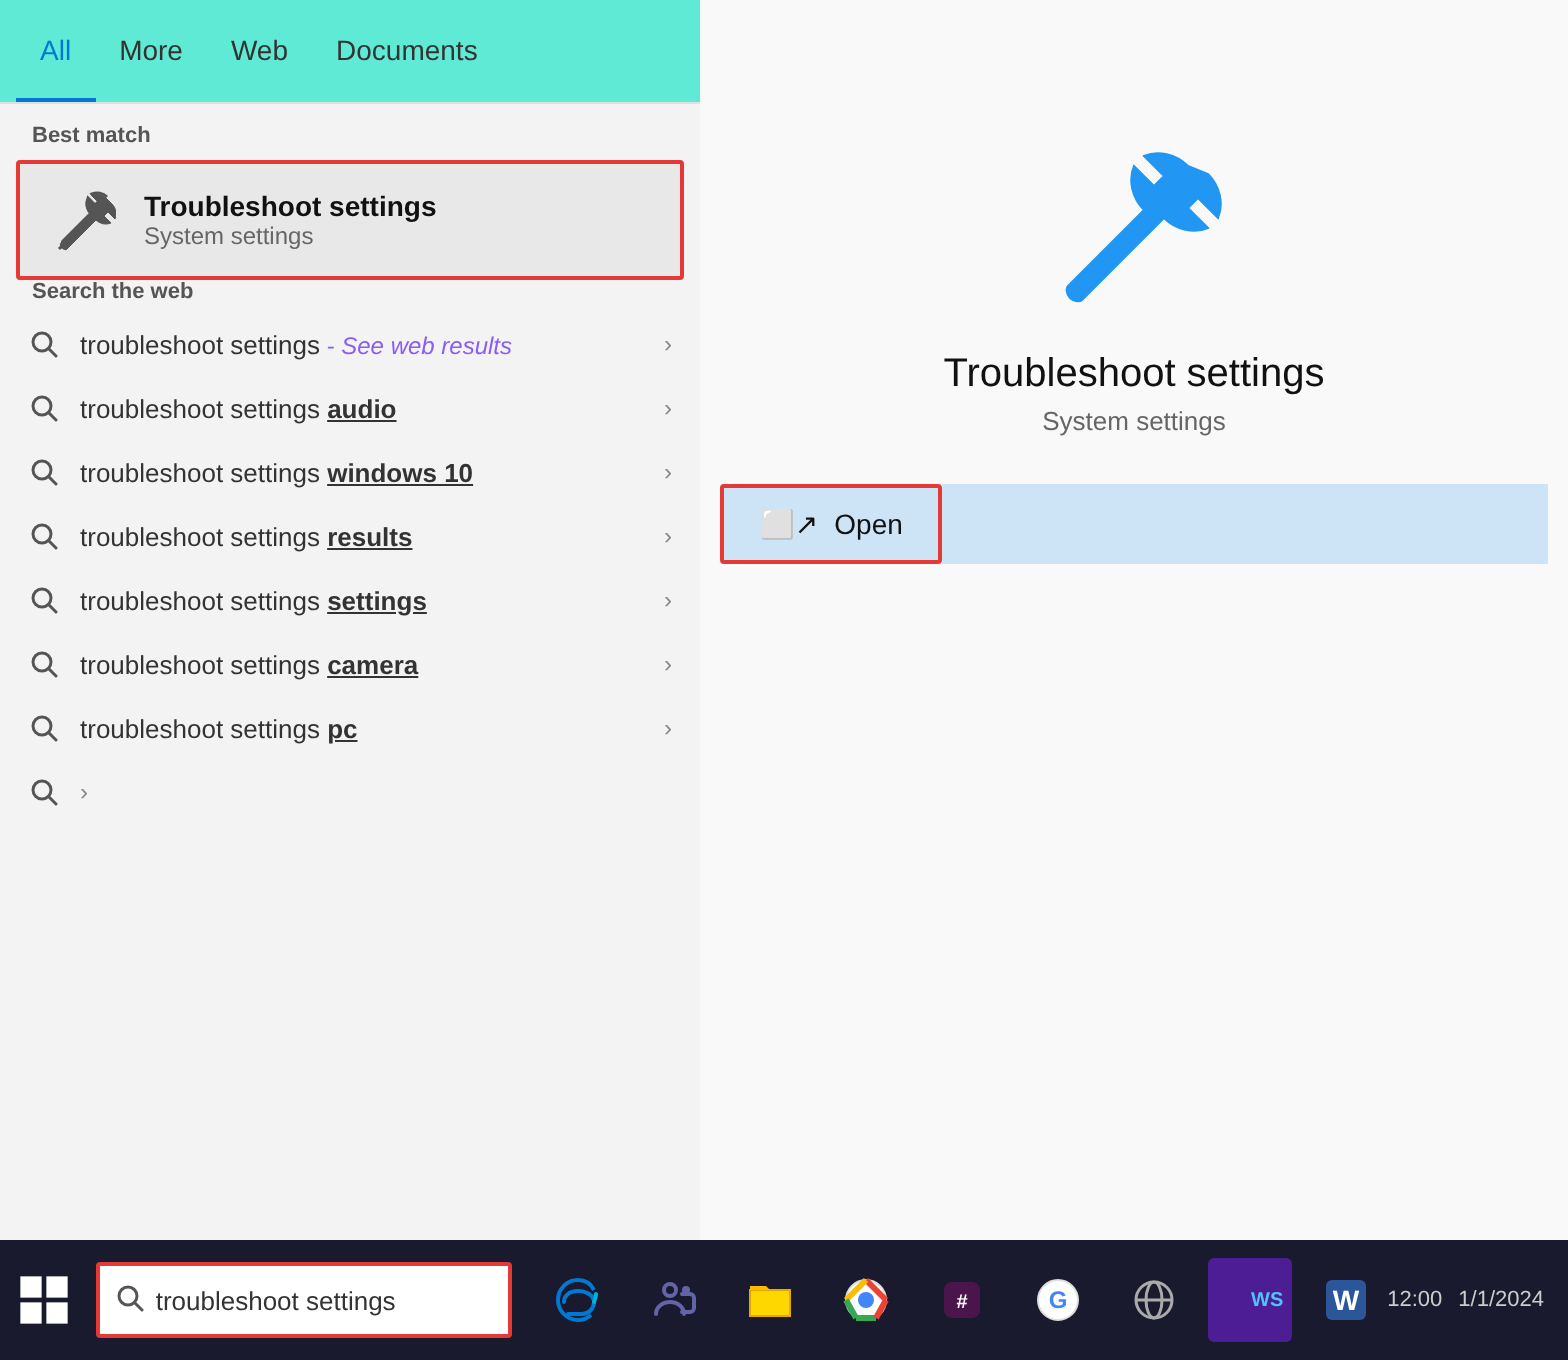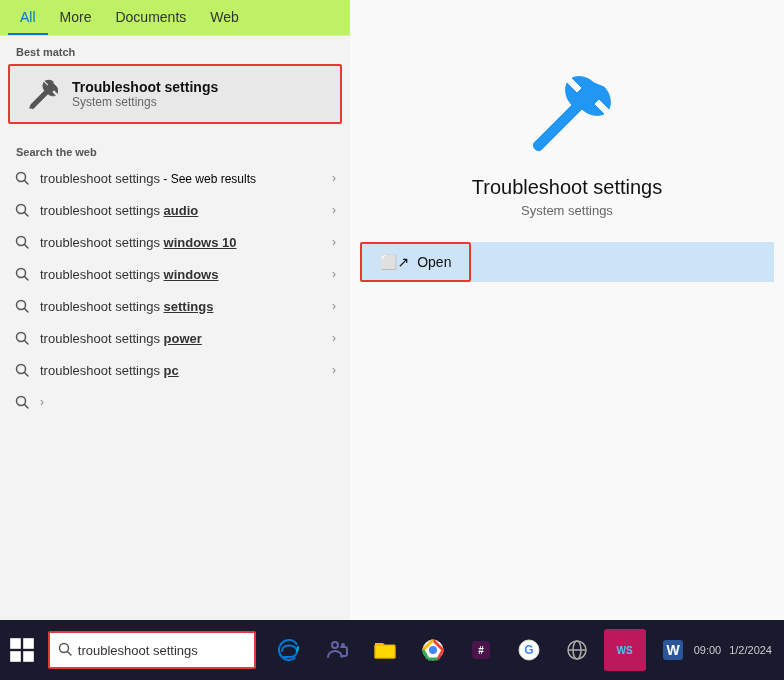--- a/index.html
+++ b/index.html
@@ -30,22 +30,22 @@
       height: 620px;
       background: #f3f3f3;
       display: flex;
       flex-direction: column;
     }
 
     
     .tabs-row {
       display: flex;
       align-items: center;
-      height: 36px;
-      background: #bef264;
+      height: 52px;
+      background: #5eead4;
       border-bottom: 1px solid #e0e0e0;
       padding: 0 8px;
     }
 
     .tab {
       padding: 14px 12px;
       font-size: 14px;
       color: #333;
       cursor: pointer;
       border-bottom: 2px solid transparent;
@@ -117,21 +117,21 @@
     .best-match-subtitle {
       font-size: 12px;
       color: #666;
     }
 
     
     .search-web-label {
       font-size: 11px;
       font-weight: 600;
       color: #555;
-      padding: 22px 16px 4px 16px;
+      padding: 0 16px 4px 16px;
     }
 
     .web-item {
       display: flex;
       align-items: center;
       padding: 8px 14px;
       cursor: pointer;
       gap: 10px;
     }
 
@@ -150,22 +150,23 @@
       font-size: 13px;
       color: #333;
     }
 
     .web-item-text .bold {
       font-weight: 600;
       text-decoration: underline;
     }
 
     .web-item-text .see-web {
-      color: #000000;
+      color: #8b5cf6;
       font-size: 12px;
+      font-style: italic;
     }
 
     .web-item-chevron {
       color: #888;
       font-size: 12px;
     }
 
     
     .right-panel {
       flex: 1;
@@ -286,22 +287,22 @@
 </head>
 <body>
 
 <div class="search-popup">
 
   <div class="left-panel">
 
     <div class="tabs-row">
       <div class="tab active">All</div>
       <div class="tab">More</div>
+      <div class="tab">Web</div>
       <div class="tab">Documents</div>
-      <div class="tab">Web</div>
       <div class="tabs-spacer"></div>
     </div>
 
     <div class="section-label">Best match</div>
     <div class="best-match-item">
       <div class="best-match-icon">
         <svg width="32" height="32" viewBox="0 0 32 32" fill="none" xmlns="http://www.w3.org/2000/svg">
           <path d="M27.5 4.5C25.5 2.5 22.5 2 20 3L23.5 6.5L21.5 8.5L18 5C17 7.5 17.5 10.5 19.5 12.5L11 21L9.5 22.5L7.5 24.5L5.5 26.5C5 27 5 28 5.5 28.5L3.5 30.5" stroke="#555" stroke-width="1.5" fill="none"></path>
           <path d="M27 5C25 3 22 2.5 19.5 3.5L23 7L21 9L17.5 5.5C16.5 8 17 11 19 13L10.5 21.5L8.5 23.5L6.5 25.5L4.5 27.5C4 28 4 29 5 30C6 31 7 31 7.5 30.5L9.5 28.5L11.5 26.5L13.5 24.5L22 16C24 18 27 18.5 29.5 17.5L26 14L28 12L31.5 15.5C32.5 13 32 10 30 8L27 5Z" fill="#555" stroke="#555" stroke-width="0.5"></path>
         </svg>
@@ -354,21 +355,21 @@
     </div>
 
     <div class="web-item">
       <div class="web-item-icon">
         <svg width="14" height="14" viewBox="0 0 14 14" fill="none">
             <circle cx="6" cy="6" r="4.5" stroke="#555" stroke-width="1.5"></circle>
             <line x1="9.5" y1="9.5" x2="13" y2="13" stroke="#555" stroke-width="1.5" stroke-linecap="round"></line>
           </svg>
       </div>
       <div class="web-item-text">
-        <span>troubleshoot settings </span><span class="bold">windows</span>
+        <span>troubleshoot settings </span><span class="bold">results</span>
       </div>
       <div class="web-item-chevron">›</div>
     </div>
 
     <div class="web-item">
       <div class="web-item-icon">
         <svg width="14" height="14" viewBox="0 0 14 14" fill="none">
             <circle cx="6" cy="6" r="4.5" stroke="#555" stroke-width="1.5"></circle>
             <line x1="9.5" y1="9.5" x2="13" y2="13" stroke="#555" stroke-width="1.5" stroke-linecap="round"></line>
           </svg>
@@ -380,21 +381,21 @@
     </div>
 
     <div class="web-item">
       <div class="web-item-icon">
         <svg width="14" height="14" viewBox="0 0 14 14" fill="none">
             <circle cx="6" cy="6" r="4.5" stroke="#555" stroke-width="1.5"></circle>
             <line x1="9.5" y1="9.5" x2="13" y2="13" stroke="#555" stroke-width="1.5" stroke-linecap="round"></line>
           </svg>
       </div>
       <div class="web-item-text">
-        <span>troubleshoot settings </span><span class="bold">power</span>
+        <span>troubleshoot settings </span><span class="bold">camera</span>
       </div>
       <div class="web-item-chevron">›</div>
     </div>
 
     <div class="web-item">
       <div class="web-item-icon">
         <svg width="14" height="14" viewBox="0 0 14 14" fill="none">
             <circle cx="6" cy="6" r="4.5" stroke="#555" stroke-width="1.5"></circle>
             <line x1="9.5" y1="9.5" x2="13" y2="13" stroke="#555" stroke-width="1.5" stroke-linecap="round"></line>
           </svg>
@@ -510,31 +511,31 @@
     </div>
 
     <div class="taskbar-app">
       <svg width="26" height="26" viewBox="0 0 26 26" fill="none">
         <circle cx="13" cy="13" r="9" stroke="#aaa" stroke-width="1.5" fill="none"></circle>
         <ellipse cx="13" cy="13" rx="4" ry="9" stroke="#aaa" stroke-width="1.5" fill="none"></ellipse>
         <line x1="4" y1="13" x2="22" y2="13" stroke="#aaa" stroke-width="1.5"></line>
       </svg>
     </div>
 
-    <div class="taskbar-app" style="background: #be185d; border-radius:3px; padding:2px 4px;">
+    <div class="taskbar-app" style="background: #4c1d95; border-radius:3px; padding:2px 4px;justify-content:flex-end;">
       <span style="color:#4fc3f7; font-size:10px; font-weight:bold;">WS</span>
     </div>
 
     <div class="taskbar-app">
       <svg width="26" height="26" viewBox="0 0 26 26" fill="none">
         <rect x="3" y="3" width="20" height="20" rx="3" fill="#2B579A"></rect>
         <text x="13" y="18" text-anchor="middle" font-size="14" fill="white" font-weight="bold">W</text>
       </svg>
     </div>
   </div>
 
   <div style="flex:1;"></div>
 
   <div style="display:flex; align-items:center; gap:8px; padding-right:8px;">
-    <span style="color:#ccc; font-size:11px;">09:00</span>
-    <span style="color:#ccc; font-size:11px;">1/2/2024</span>
+    <span style="color:#ccc; font-size:11px;">12:00</span>
+    <span style="color:#ccc; font-size:11px;">1/1/2024</span>
   </div>
 </div>
 
 </body></html>

